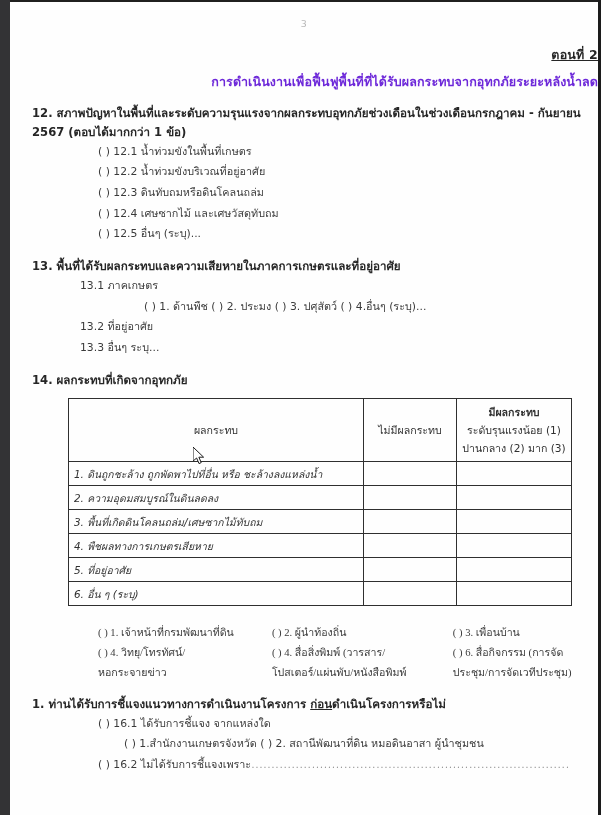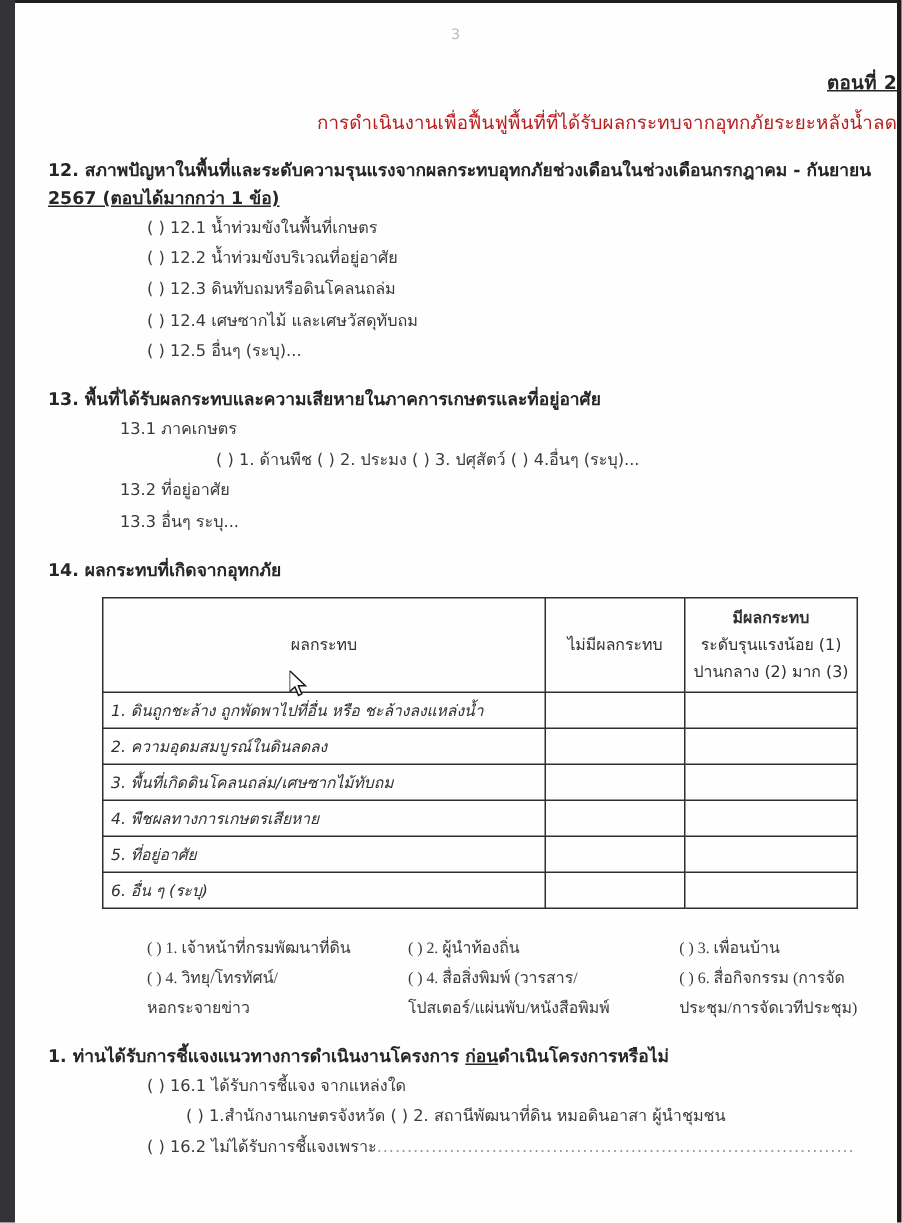--- a/index.html
+++ b/index.html
@@ -60,22 +60,22 @@
   }
   .doc-part {
     font-size: 12.5px;
     font-weight: bold;
     text-decoration: underline;
     color: #262626;
     letter-spacing: .2px;
   }
   .doc-subtitle {
     font-size: 12.5px;
-    font-weight: normal;
-    color: #b91c1c;
+    font-weight: bold;
+    color: #6d28d9;
     margin-top: 7px;
     letter-spacing: .1px;
   }
 
   .content {
     margin: 0 16px 0 22px;
   }
 
   .q {
     margin-top: 12px;
@@ -84,21 +84,20 @@
     font-size: 11.6px;
     font-weight: bold;
     color: #262626;
     line-height: 1.62;
   }
   .q-head-cont {
     font-size: 11.6px;
     font-weight: bold;
     color: #262626;
     line-height: 1.62;
-    text-decoration: underline;
   }
 
   .opt {
     font-size: 10.8px;
     color: #3a3a3a;
     line-height: 1.92;
     padding-left: 66px;
   }
   .opt.indent2 { padding-left: 48px; }
   .opt.indent3 { padding-left: 92px; }

